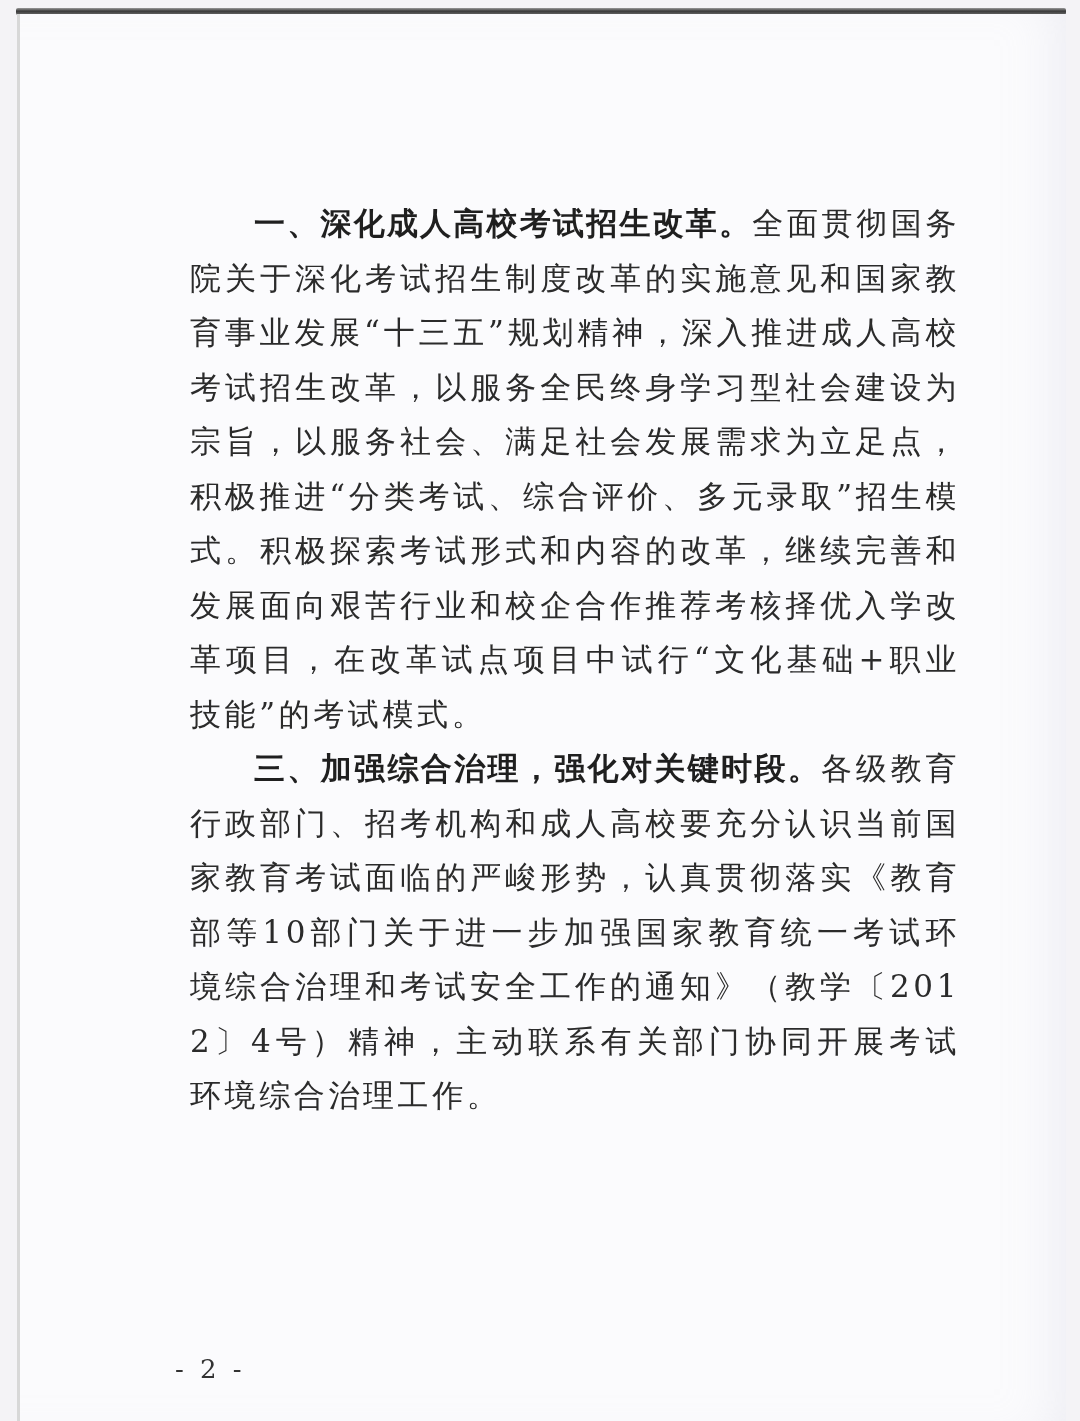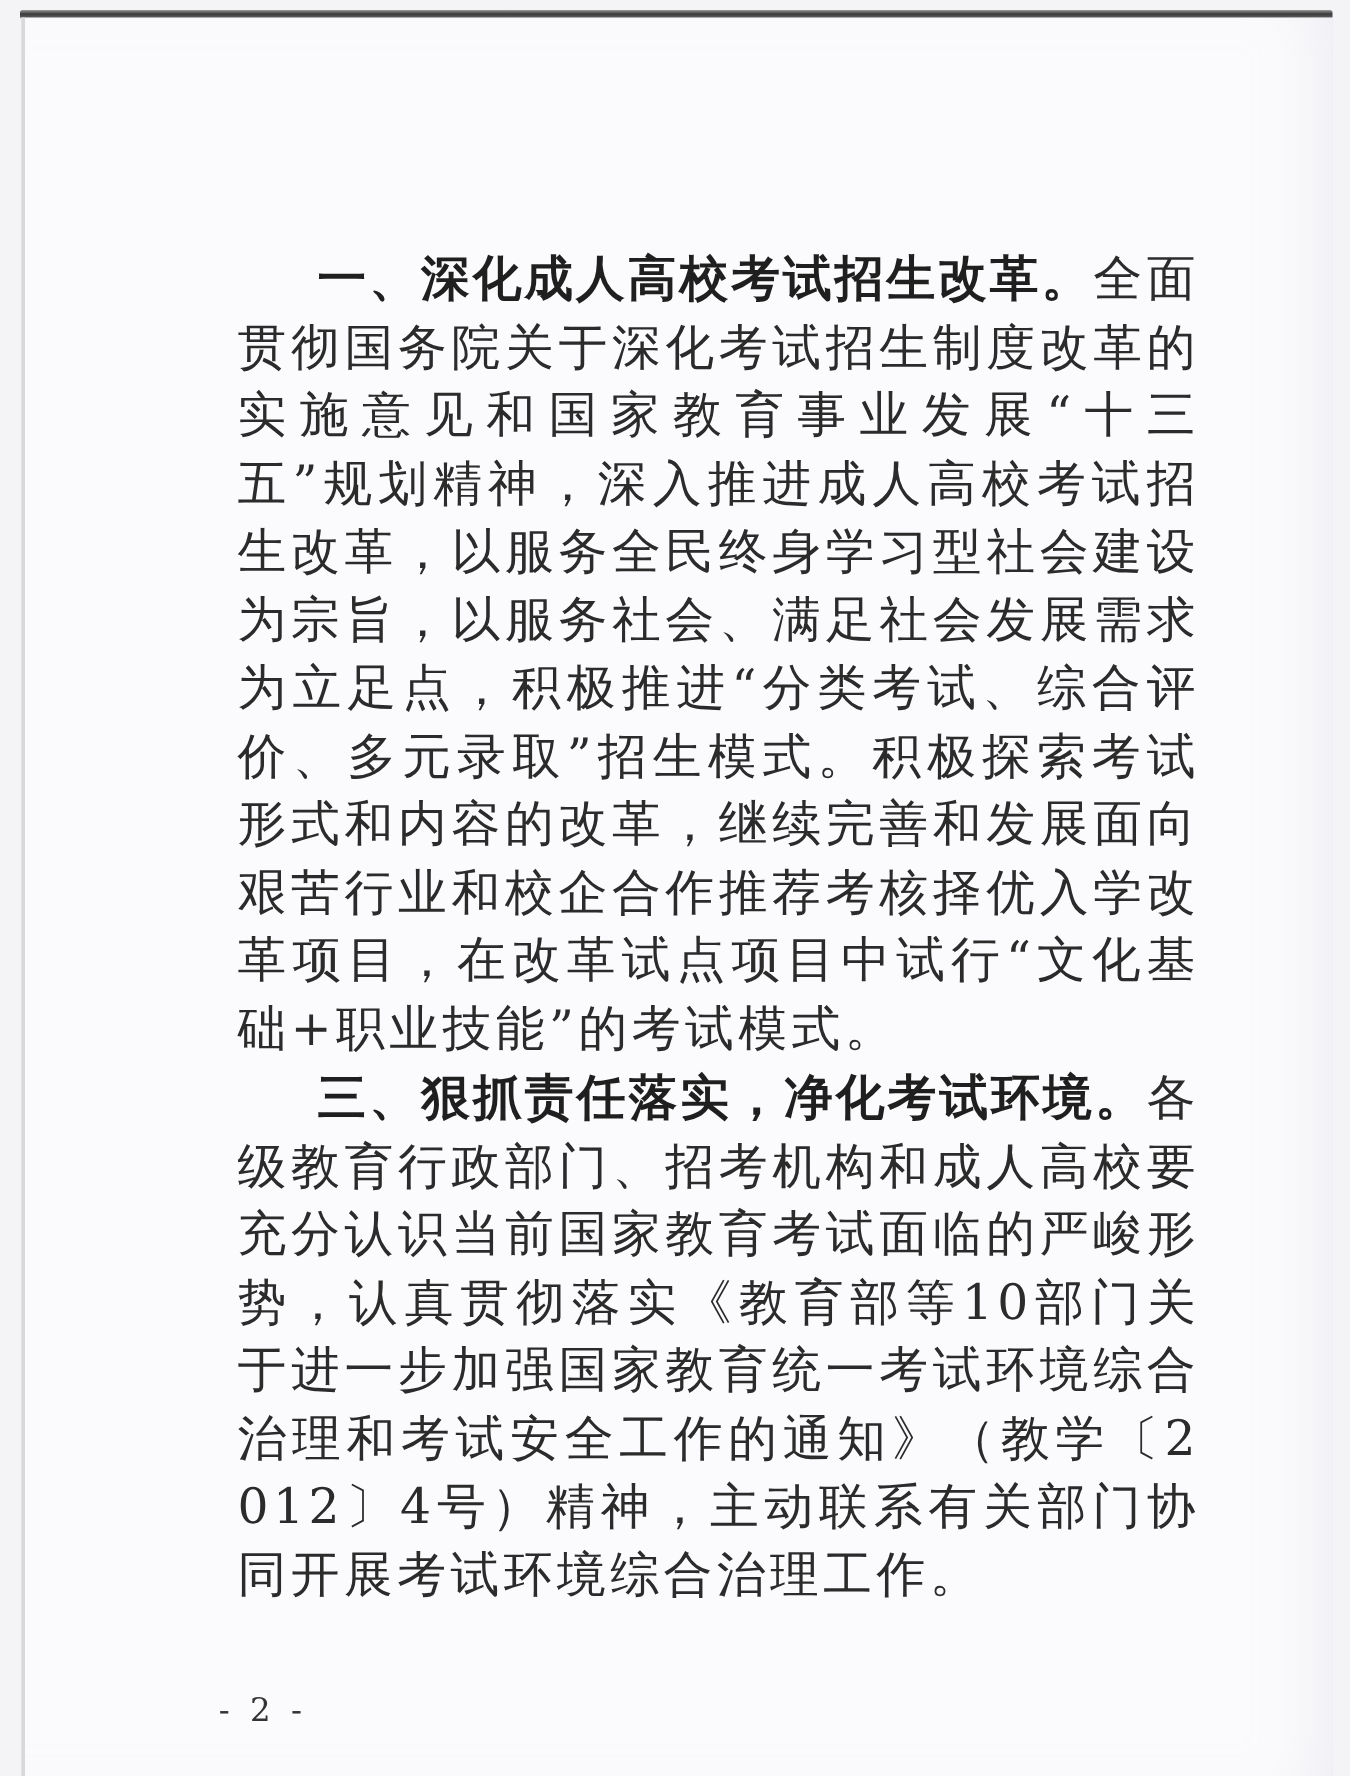--- a/index.html
+++ b/index.html
@@ -34,21 +34,21 @@
     box-shadow: inset -40px 0 60px -40px rgba(200,200,215,0.35);
   }
   .content {
     position: absolute;
     left: 190px;
     top: 196px;
     width: 770px;
     color: #2b2b2b;
   }
   .para {
-    font-size: 39px;
+    font-size: 31px;
     line-height: 54.5px;
     letter-spacing: 3.6px;
     text-indent: 64px;
     margin: 0;
     text-align: justify;
     word-break: break-all;
   }
   .heading {
     font-weight: bold;
     color: #1f1f1f;
@@ -66,16 +66,16 @@
 </style>
 </head>
 <body>
 
 <div class="top-edge"></div>
 
 <div class="page"></div>
 
 <div class="content">
   <p class="para"><span class="heading">一、深化成人高校考试招生改革。</span><span>全面贯彻国务院关于深化考试招生制度改革的实施意见和国家教育事业发展“十三五”规划精神，深入推进成人高校考试招生改革，以服务全民终身学习型社会建设为宗旨，以服务社会、满足社会发展需求为立足点，积极推进“分类考试、综合评价、多元录取”招生模式。积极探索考试形式和内容的改革，继续完善和发展面向艰苦行业和校企合作推荐考核择优入学改革项目，在改革试点项目中试行“文化基础+职业技能”的考试模式。</span></p>
-  <p class="para"><span class="heading">三、狠抓责任落实，净化考试环境。</span><span>各级教育行政部门、招考机构和成人高校要充分认识当前国家教育考试面临的严峻形势，认真贯彻落实《教育部等10部门关于进一步加强国家教育统一考试环境综合治理和考试安全工作的通知》（教学〔2012〕4号）精神，主动联系有关部门协同开展考试环境综合治理工作。</span></p>
+  <p class="para"><span class="heading">三、加强综合治理，强化对关键时段。</span><span>各级教育行政部门、招考机构和成人高校要充分认识当前国家教育考试面临的严峻形势，认真贯彻落实《教育部等10部门关于进一步加强国家教育统一考试环境综合治理和考试安全工作的通知》（教学〔2012〕4号）精神，主动联系有关部门协同开展考试环境综合治理工作。</span></p>
 </div>
 
 <div class="page-number">- 2 -</div>
 
 </body></html>

